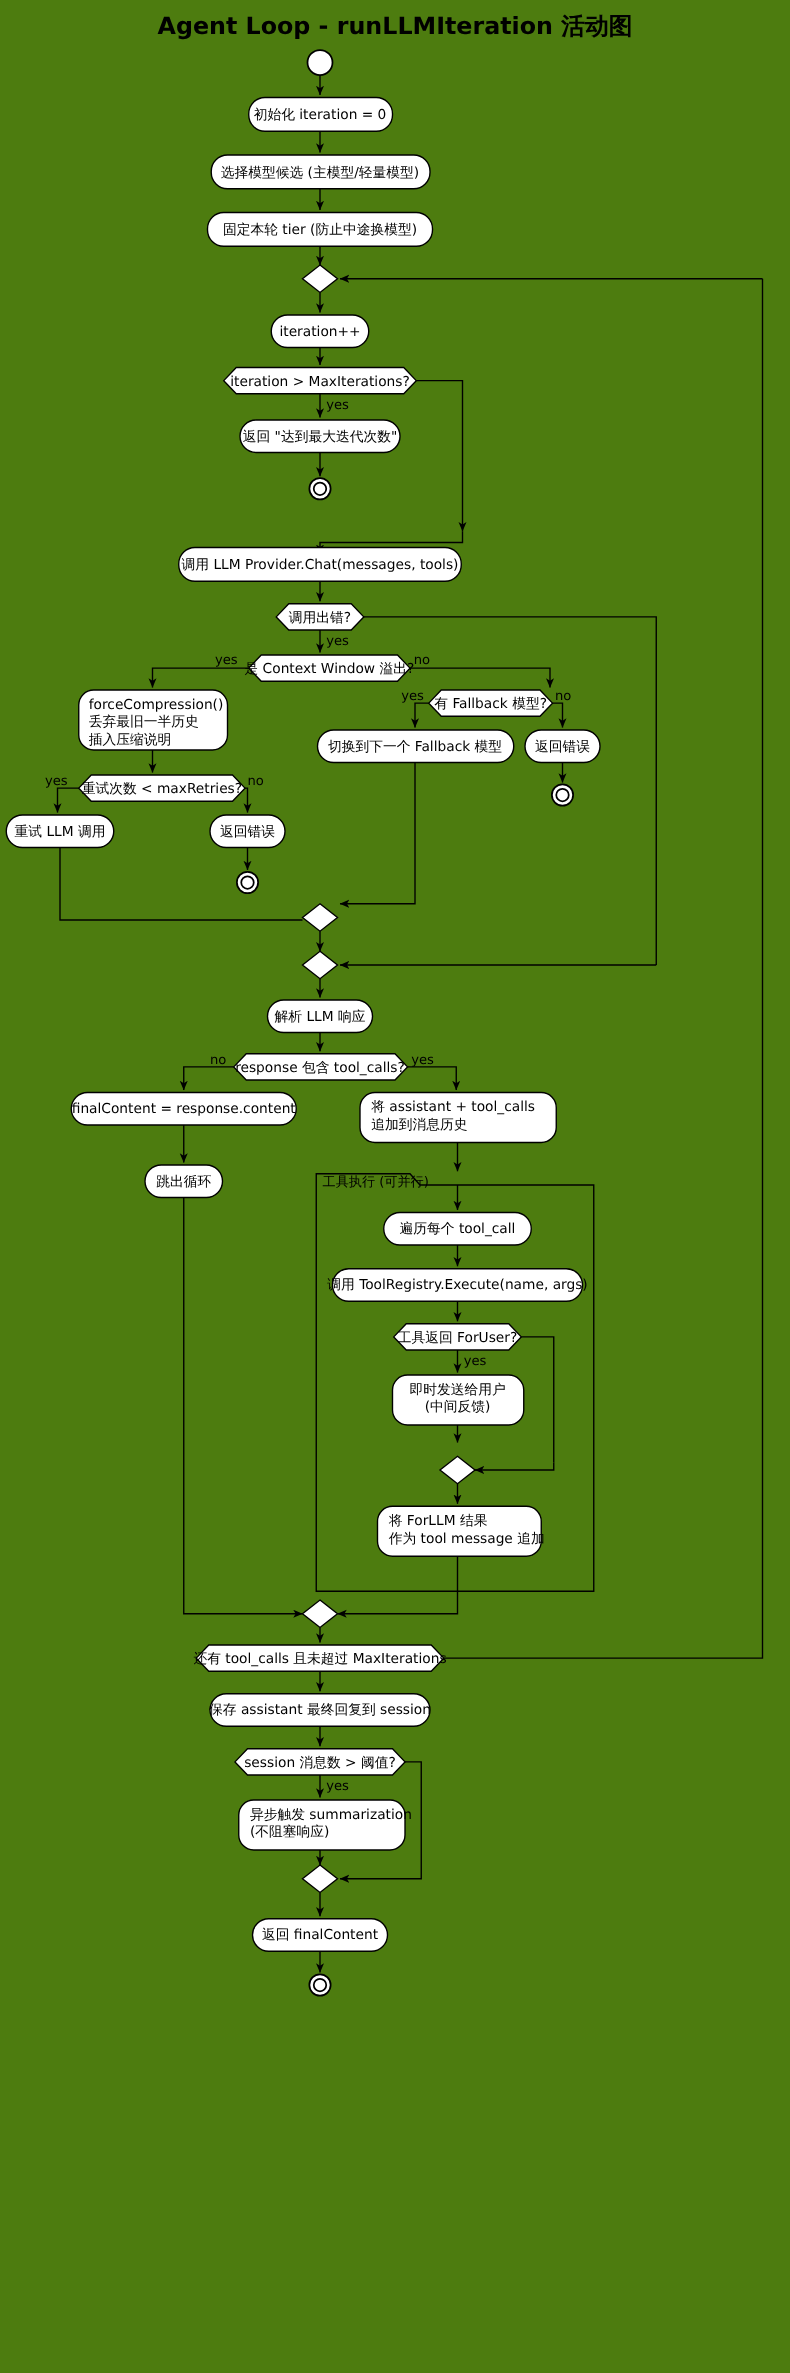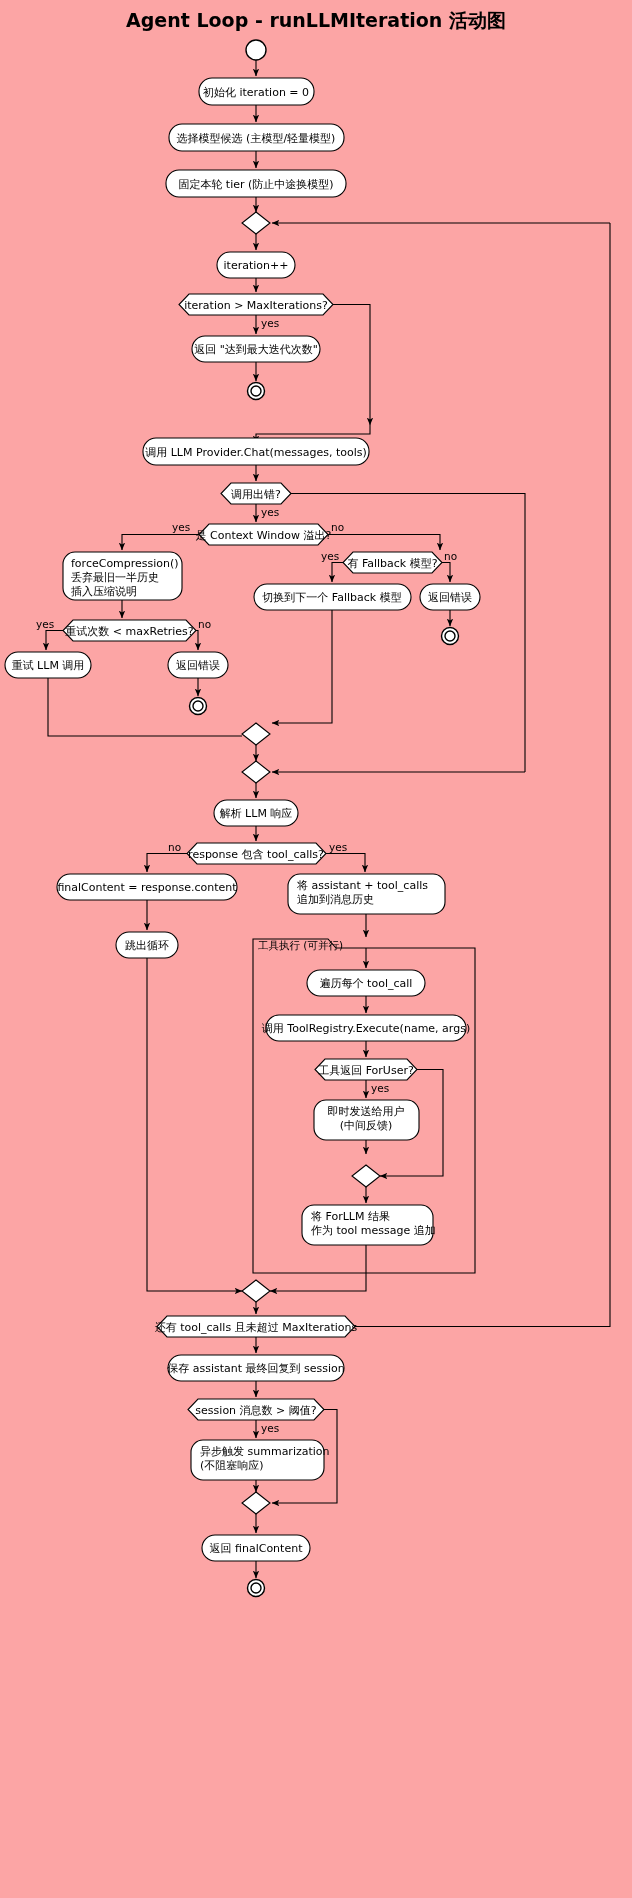--- a/index.html
+++ b/index.html
@@ -1,17 +1,17 @@
 <!DOCTYPE html>
 <html><head>
 <meta charset="utf-8">
 <style>
   html,body{margin:0;padding:0;background:#ffffff;}
   body{width:632px;height:1898px;font-family:"DejaVu Sans","Liberation Sans",sans-serif;}
-  #stage{position:relative;width:632px;height:1898px;overflow:hidden;background:#fca5a5;}
+  #stage{position:relative;width:632px;height:1898px;overflow:hidden;background:#4d7c0f;}
   svg{display:block;}
   .nodeShape{fill:#ffffff;stroke:#000000;stroke-width:1.1;}
   .diamond{fill:#ffffff;stroke:#000000;stroke-width:1.1;}
   .hexa{fill:#ffffff;stroke:#000000;stroke-width:1.1;}
   .edge{stroke:#000000;stroke-width:1.1;fill:none;}
   .partition{fill:none;stroke:#000000;stroke-width:1.1;}
   .ntext{font-family:"DejaVu Sans","Liberation Sans",sans-serif;font-size:11px;fill:#000;}
   .ltext{font-family:"DejaVu Sans","Liberation Sans",sans-serif;font-size:10.5px;fill:#000;}
   .ptext{font-family:"DejaVu Sans","Liberation Sans",sans-serif;font-size:10.5px;fill:#000;}
   .title{font-family:"DejaVu Sans","Liberation Sans",sans-serif;font-size:19px;font-weight:bold;fill:#000;}

